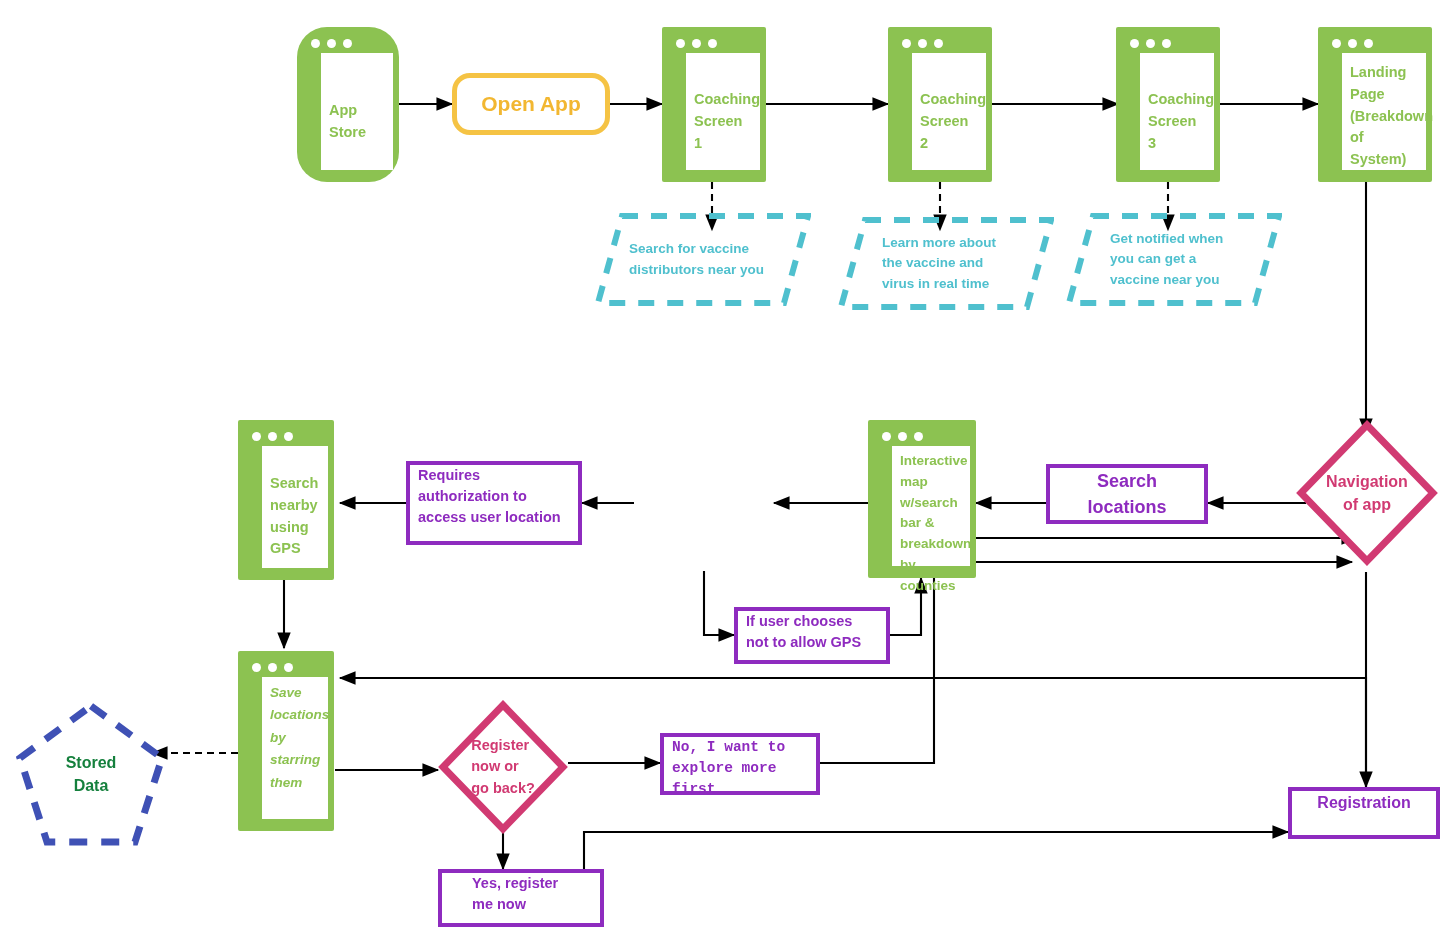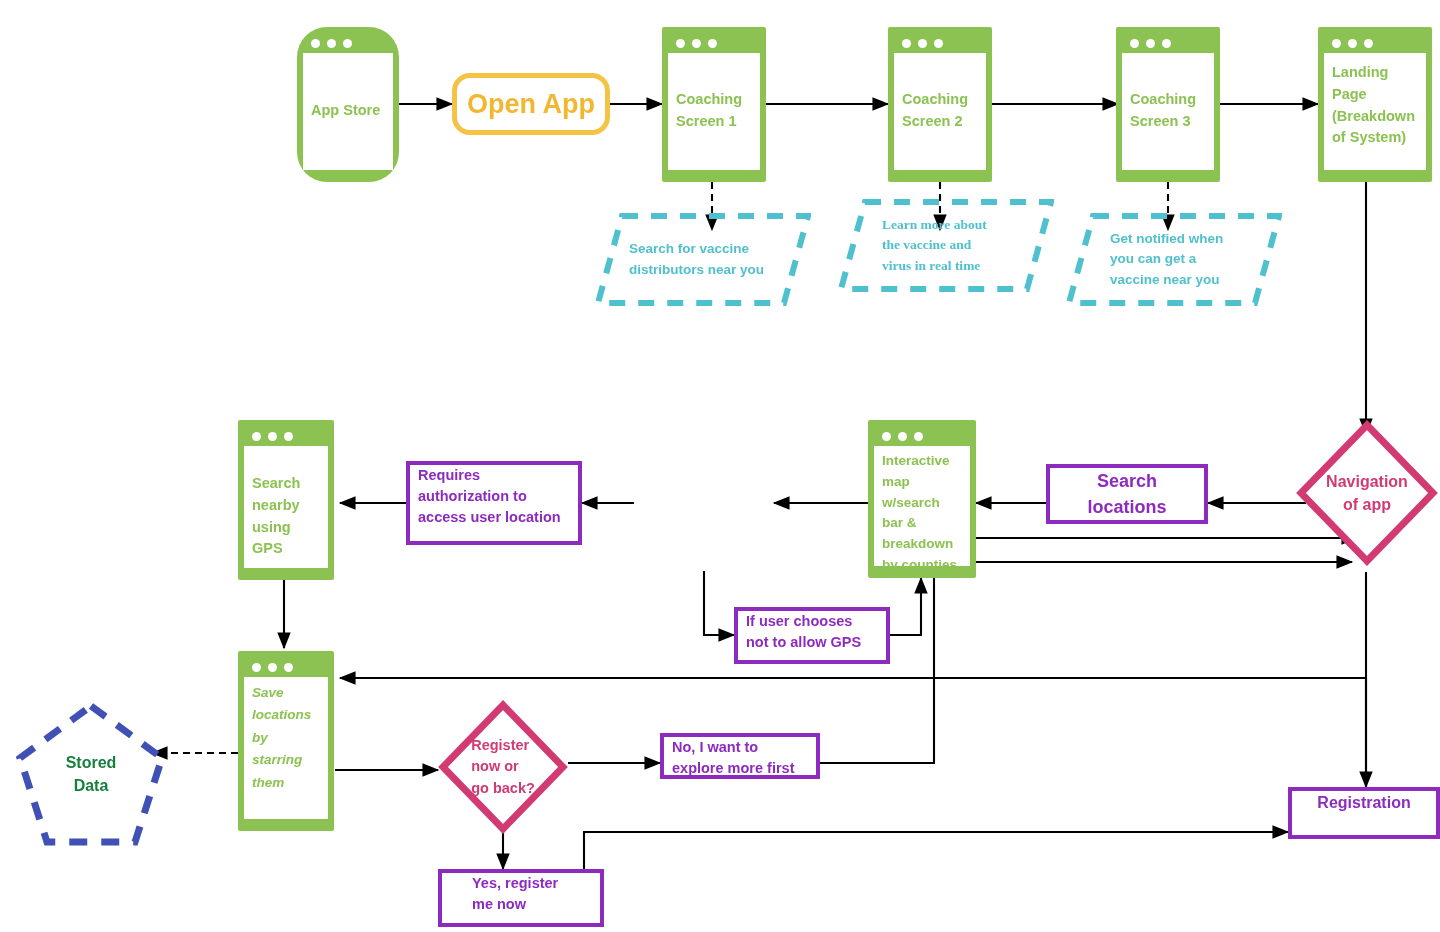--- a/index.html
+++ b/index.html
@@ -9,28 +9,28 @@
   }
   #canvas{position:absolute;left:0;top:0;width:1440px;height:932px;}
   svg.edges{position:absolute;left:0;top:0;width:1440px;height:932px;pointer-events:none;}
 
   
   .phone{position:absolute;box-sizing:border-box;background:#8CC251;
          padding:6px;border-radius:2px;}
   .phone .bar{height:20px;display:flex;align-items:center;gap:7px;padding-left:8px;}
   .phone .dot{width:9px;height:9px;border-radius:50%;background:#ffffff;}
   .phone .body{background:#ffffff;box-sizing:border-box;
-               height:calc(100% - 26px);padding:9px 8px 6px 8px;}
+               height:calc(100% - 26px);padding:9px 8px 6px 8px;margin-left:18px;}
   .phone .label{color:#8CC251;font-weight:bold;font-size:14.5px;line-height:1.5;}
 
   
   .rounded{position:absolute;box-sizing:border-box;border:5px solid #F5C344;
            border-radius:18px;background:#fff;display:flex;align-items:center;
            justify-content:center;}
-  .rounded span{color:#F2B731;font-weight:bold;font-size:27px;}
+  .rounded span{color:#F2B731;font-weight:bold;font-size:21px;}
 
   
   .rect{position:absolute;box-sizing:border-box;border:4px solid #8E2BBF;
         background:#fff;display:flex;align-items:flex-start;}
   .rect span{color:#8E2BBF;font-weight:bold;font-size:14.5px;line-height:1.45;
              padding:0 8px;}
   .rect.center{justify-content:center;}
   .rect.center span{text-align:center;font-size:18px;}
 
   
@@ -187,21 +187,21 @@
   <div class="para" style="left:595px;top:212px;width:216px;height:95px;">
     <svg width="216" height="95" viewBox="0 0 216 95">
       <polygon points="27,4 213,4 189,91 3,91" fill="none" stroke="#4FC0CE" stroke-width="6" stroke-dasharray="16,13" stroke-linecap="butt"></polygon>
     </svg>
     <div class="txt">
       <span style="white-space:pre-line;">Search for vaccine
 distributors near you</span>
     </div>
   </div>
 
-  <div class="para" style="left:838px;top:198px;width:216px;height:95px;font-family:Liberation Serif, serif;">
+  <div class="para" style="left:838px;top:216px;width:216px;height:95px;">
     <svg width="216" height="95" viewBox="0 0 216 95">
       <polygon points="27,4 213,4 189,91 3,91" fill="none" stroke="#4FC0CE" stroke-width="6" stroke-dasharray="16,13" stroke-linecap="butt"></polygon>
     </svg>
     <div class="txt">
       <span style="white-space:pre-line;padding-left:44px;">Learn more about
 the vaccine and
 virus in real time</span>
     </div>
   </div>
 
@@ -301,21 +301,21 @@
     <svg class="shape" viewBox="0 0 130 134">
       <polygon points="65,5 125,67 65,129 5,67" fill="#fff" stroke="#D13A72" stroke-width="7"></polygon>
     </svg>
     <div class="txt">
       <span style="white-space:pre-line;text-align:left;font-size:14.5px;">Register
 now or
 go back?</span>
     </div>
   </div>
 
-  <div class="rect" style="left:660px;top:733px;width:160px;height:46px;">
+  <div class="rect" style="left:660px;top:733px;width:160px;height:62px;font-family:Liberation Mono, monospace;">
     <span style="white-space:pre-line;">No, I want to
 explore more first</span>
   </div>
 
   <div class="rect" style="left:438px;top:869px;width:166px;height:58px;">
     <span style="white-space:pre-line;padding-left:30px;">Yes, register
 me now</span>
   </div>
 
   <div class="rect center" style="left:1288px;top:787px;width:152px;height:52px;">

